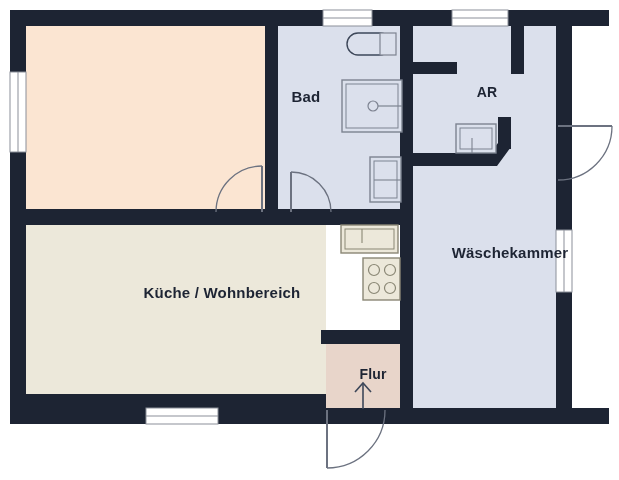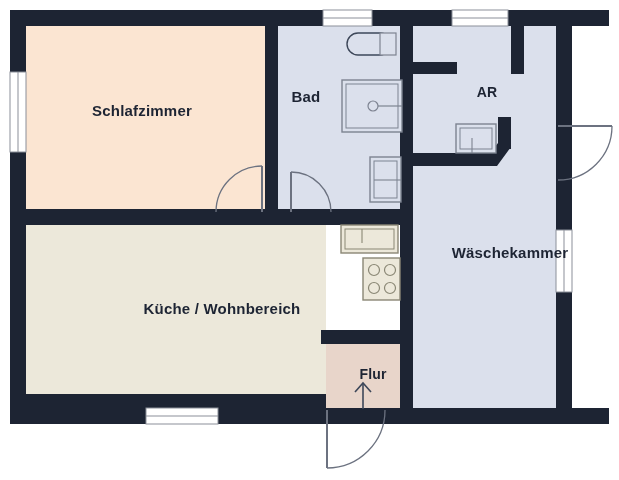--- a/index.html
+++ b/index.html
@@ -179,20 +179,19 @@
       </g>
     </g>
 
     <g>
       <line x1="363" y1="409" x2="363" y2="384" stroke="#3d4759" stroke-width="1.6"></line>
       <polyline points="355,392 363,383 371,392" fill="none" stroke="#3d4759" stroke-width="1.6"></polyline>
     </g>
 
   </svg>
 
-  <div class="room-label lbl-lg" style="left:142px; top:110px;">Schlafzimmer</div>
   <div class="room-label lbl-lg" style="left:306px; top:96px;">Bad</div>
   <div class="room-label lbl-md" style="left:487px; top:92px;">AR</div>
   <div class="room-label lbl-lg" style="left:478px; top:252px;margin-left:32px;">Wäschekammer</div>
-  <div class="room-label lbl-lg" style="left:198px; top:308px;padding-left:48px;">Küche / Wohnbereich</div>
+  <div class="room-label lbl-lg" style="left:198px; top:292px;padding-left:48px;">Küche / Wohnbereich</div>
   <div class="room-label lbl-md" style="left:373px; top:374px;">Flur</div>
 
 </div>
 
 </body></html>

